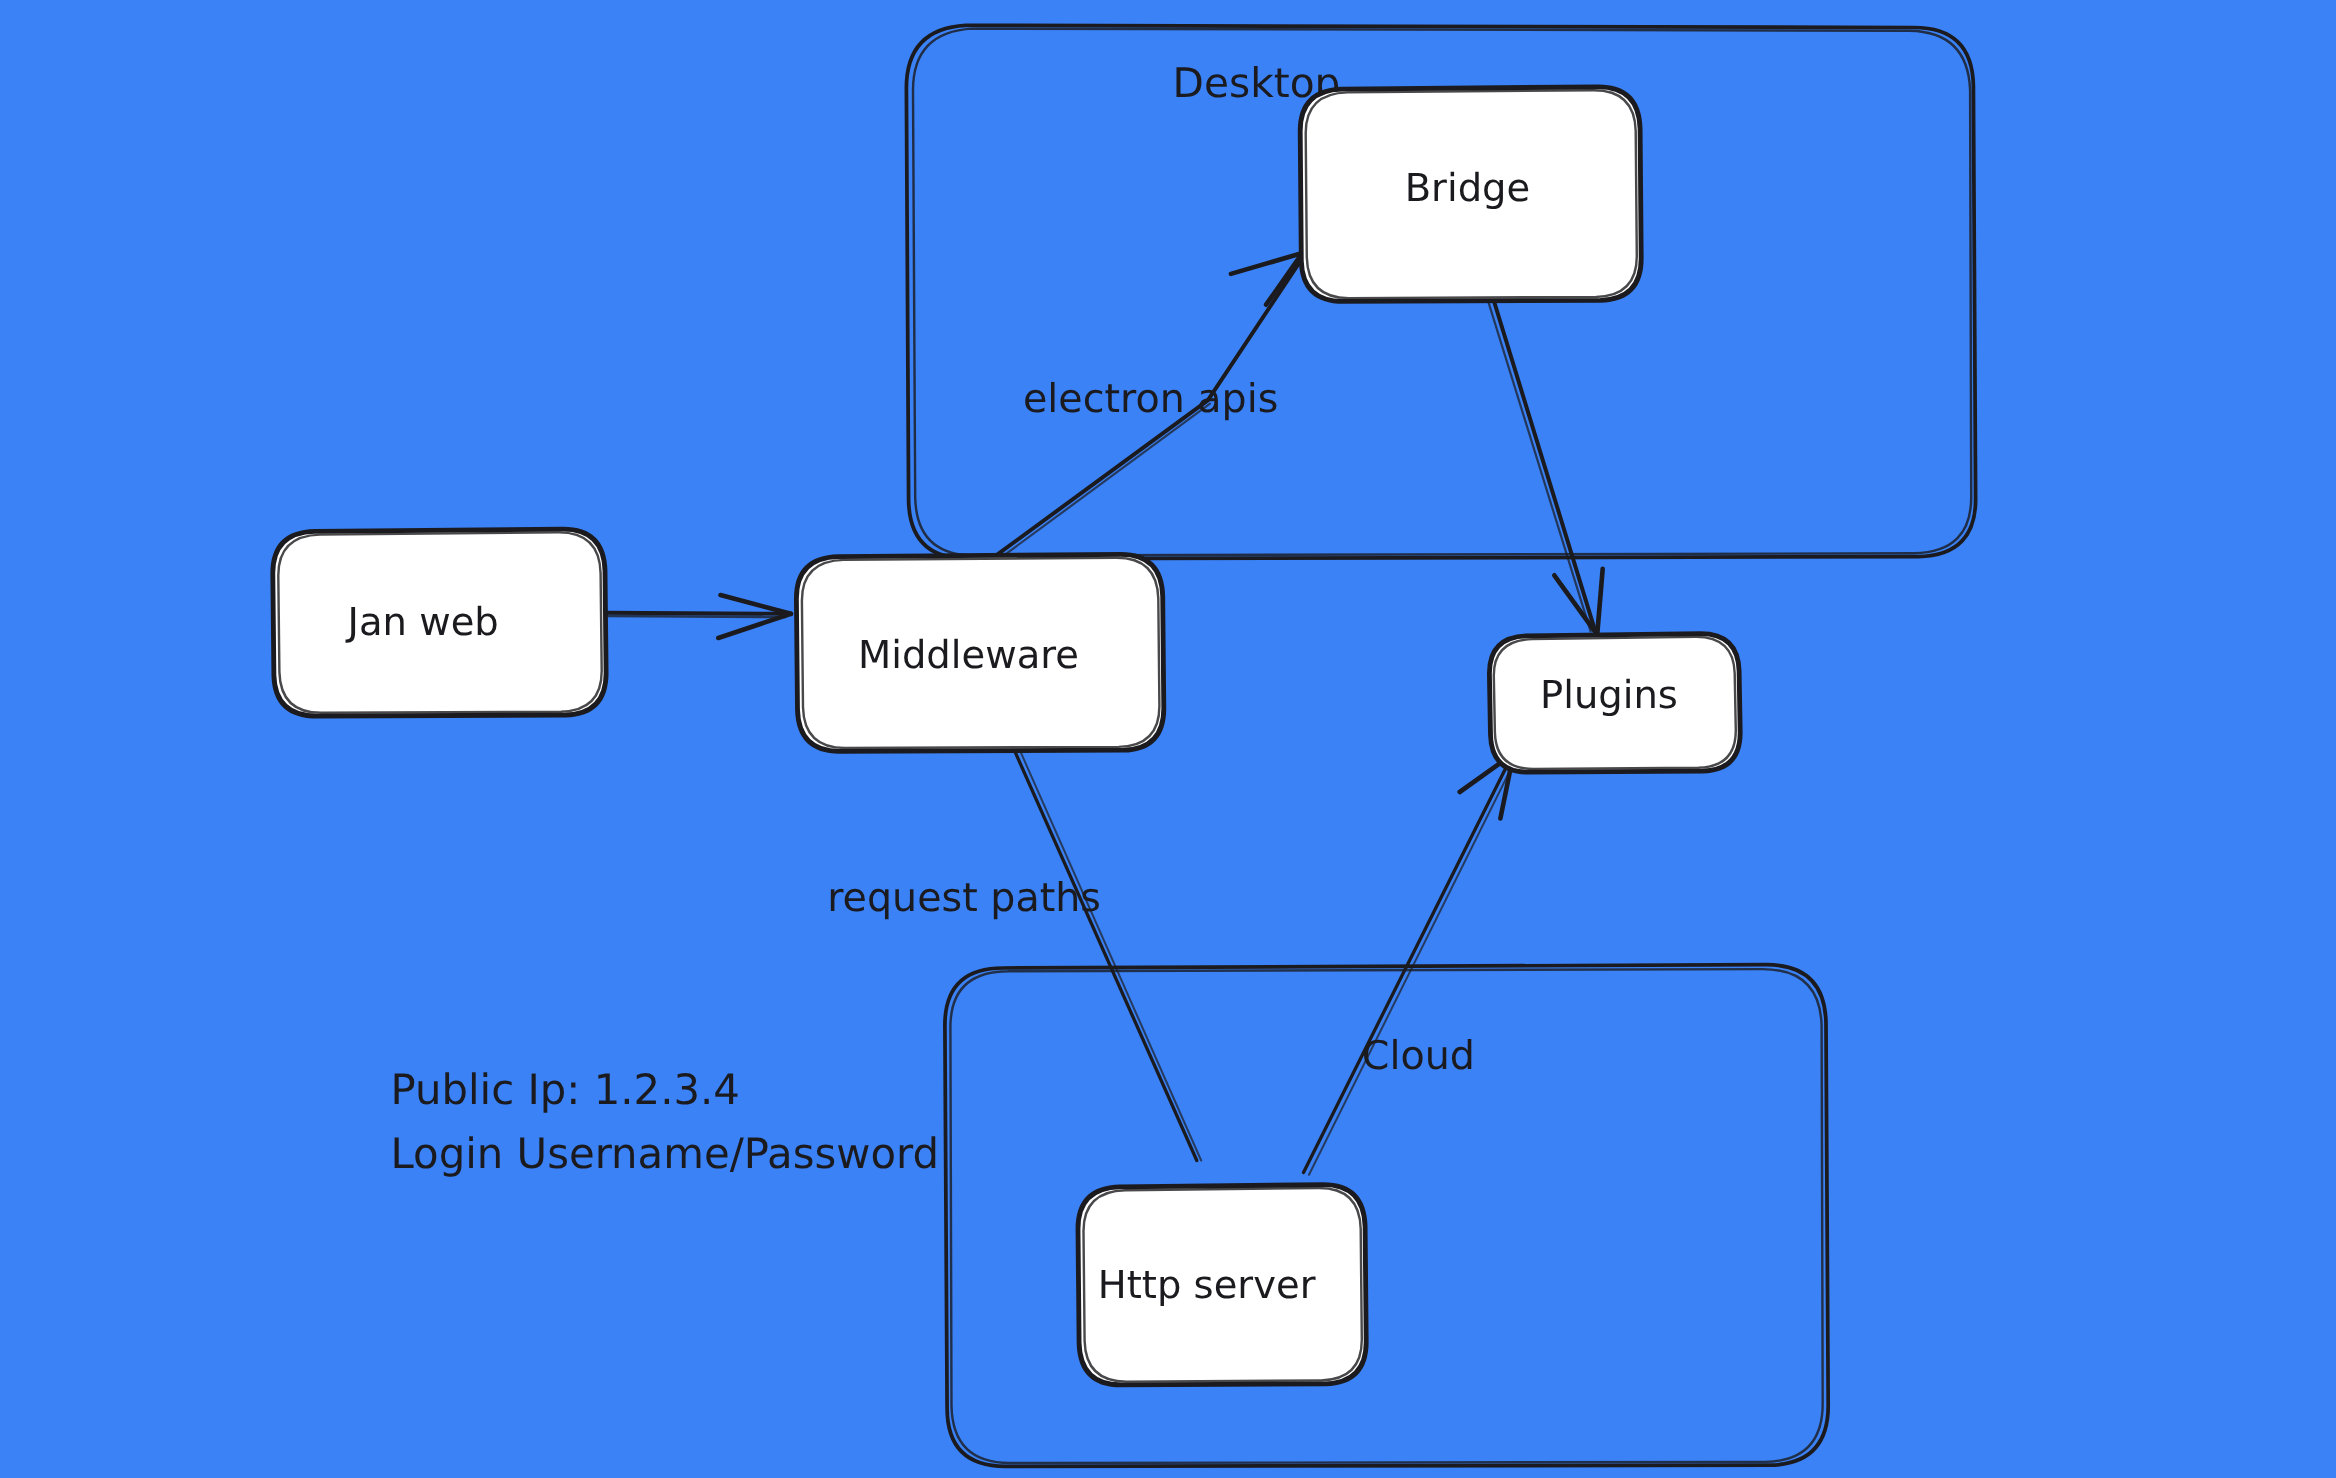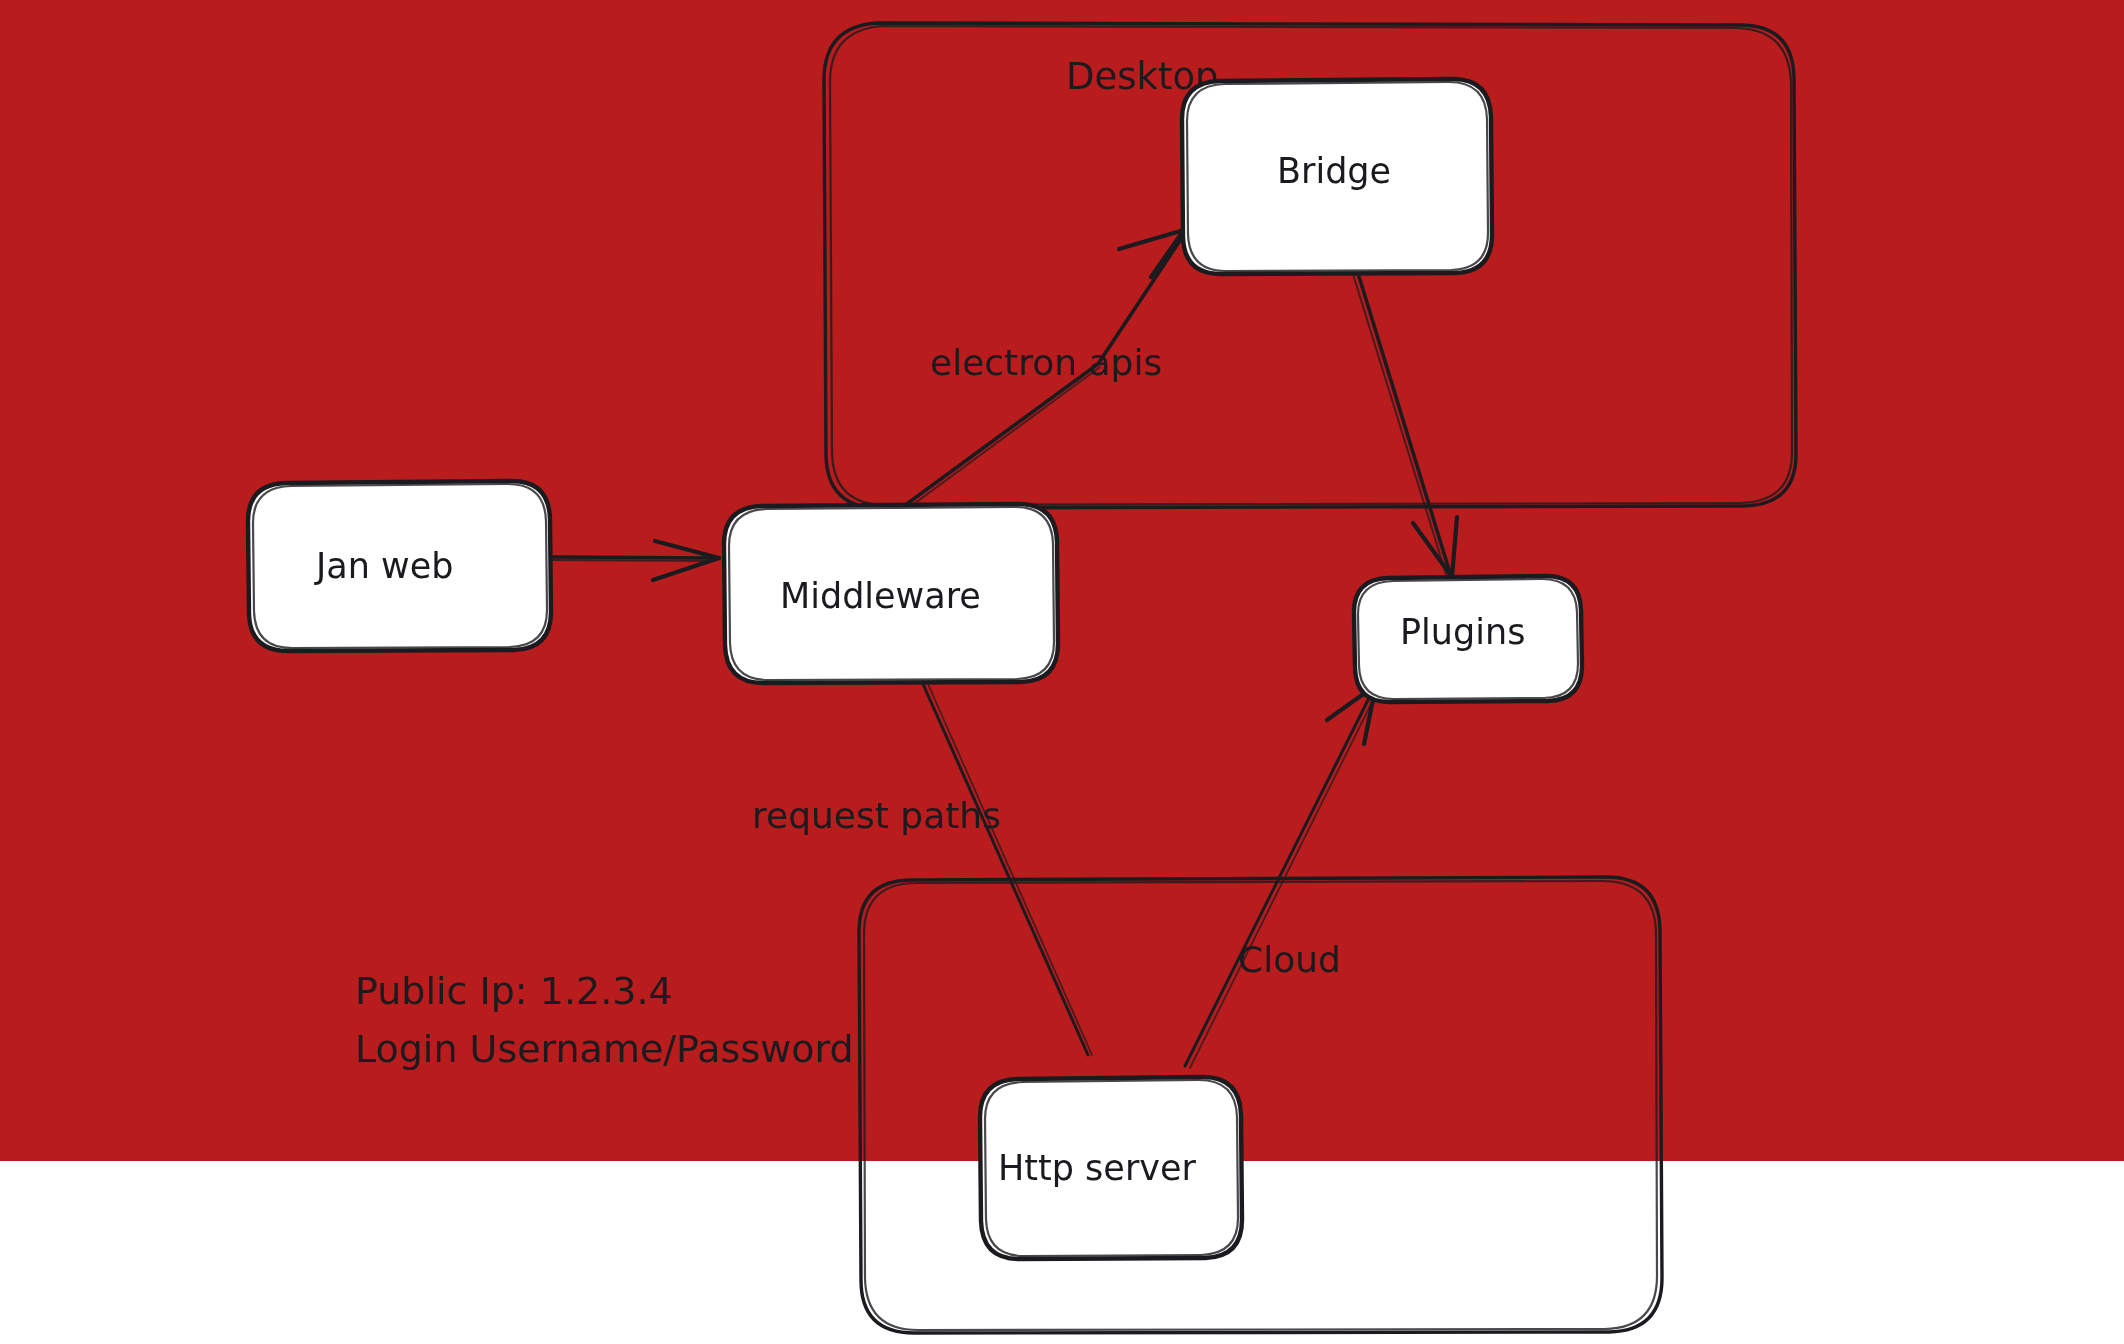--- a/index.html
+++ b/index.html
@@ -10,22 +10,22 @@
   }
   body {
     width: 2124px;
     height: 1344px;
     overflow: hidden;
     font-family: "DejaVu Sans", sans-serif;
   }
   #canvas {
     position: relative;
     width: 2124px;
-    height: 1161px;
-    background: #b91c1c;
+    height: 1344px;
+    background: #3b82f6;
   }
   #diagram-svg {
     position: absolute;
     left: 0;
     top: 0;
     width: 2124px;
     height: 1344px;
   }
   .sketch-stroke {
     fill: none;

